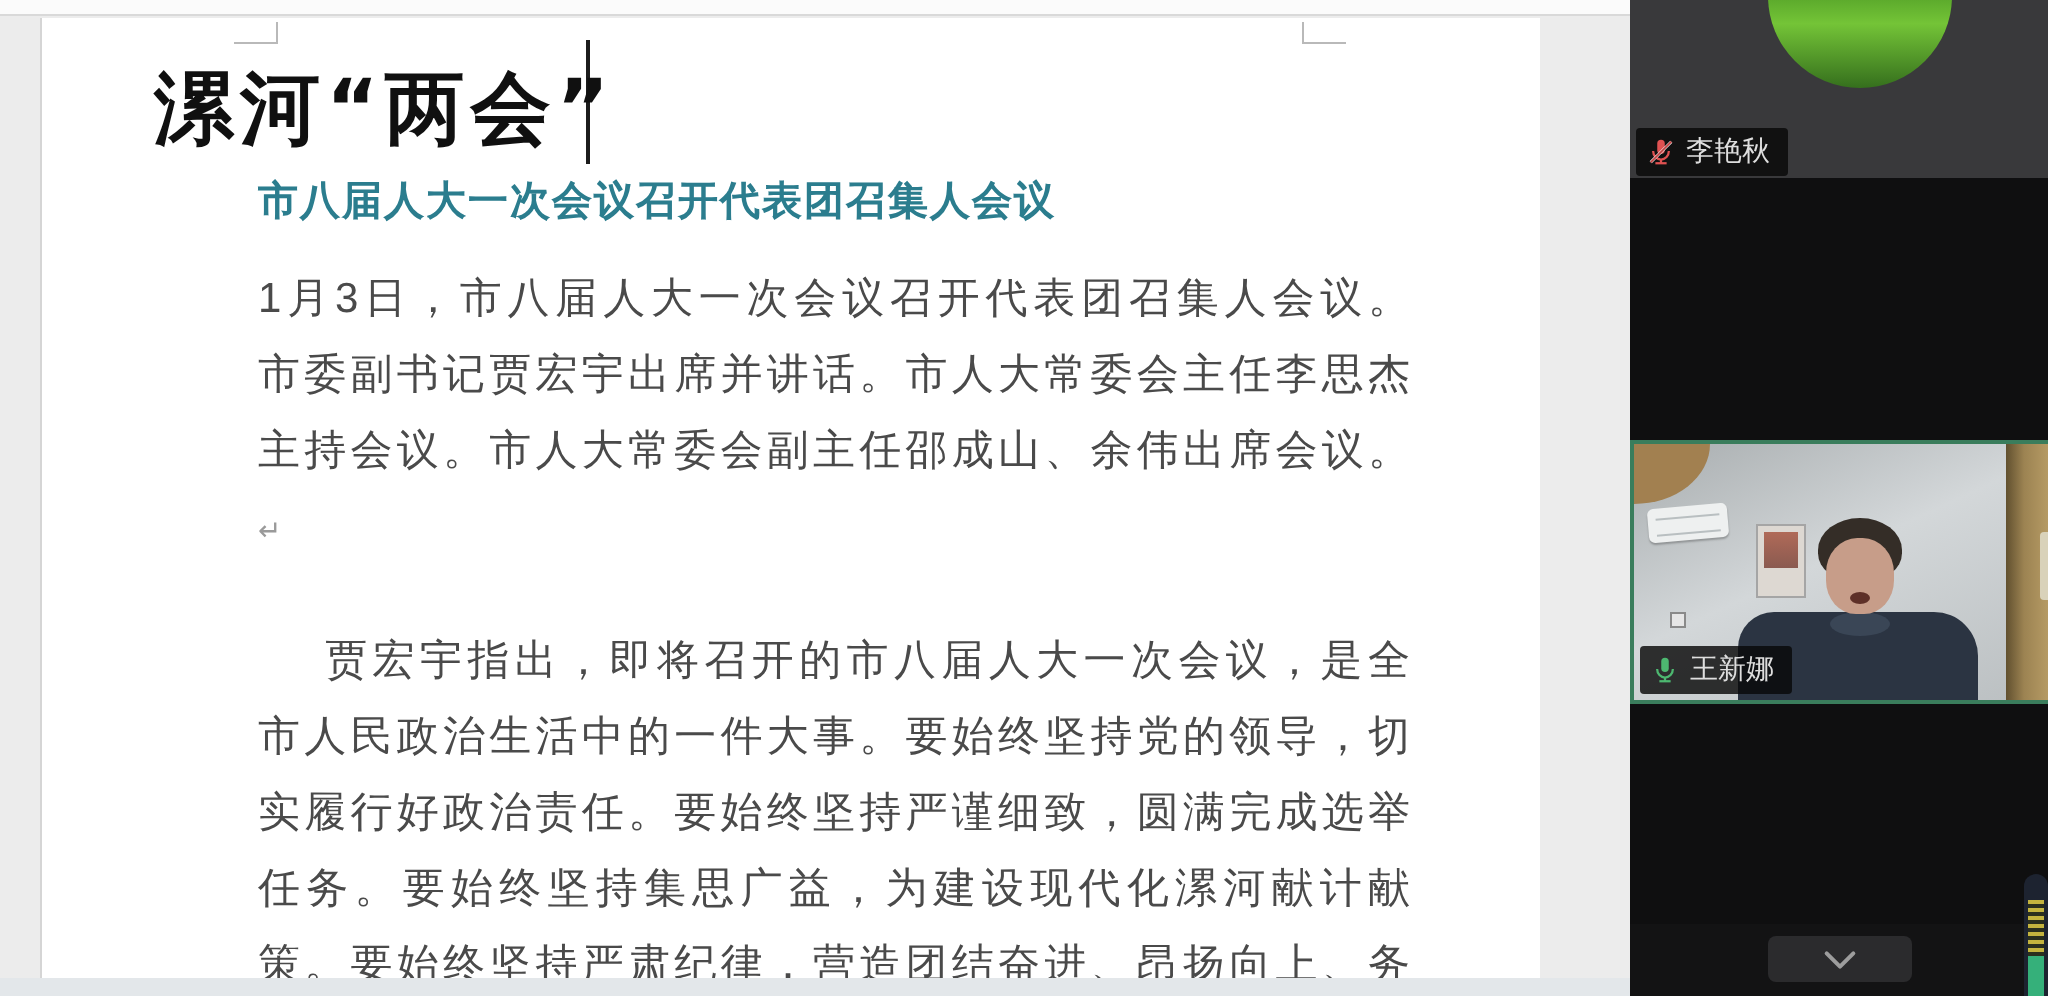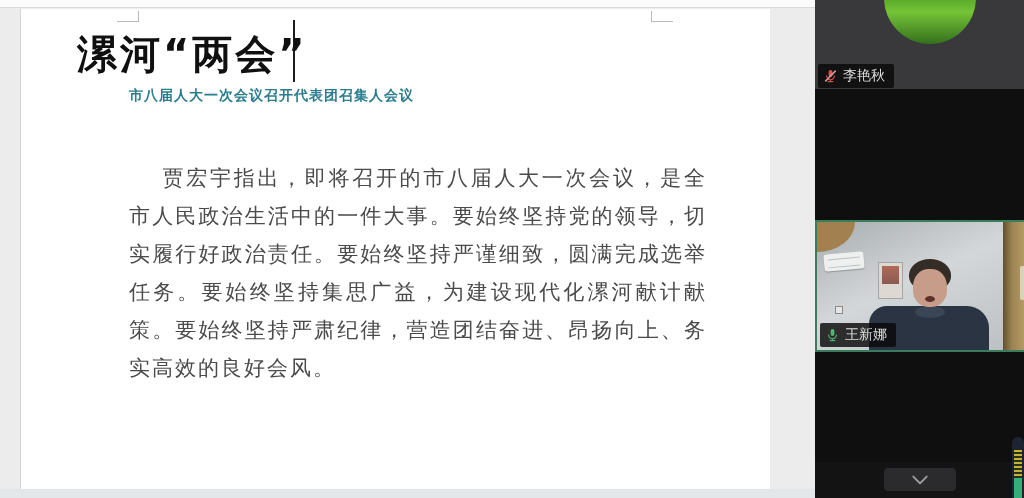--- a/index.html
+++ b/index.html
@@ -13,21 +13,21 @@
   .doc-page { position:absolute; left:20px; top:9px; width:750px; height:480px; background:#ffffff; border-left:1px solid #d5d5d5; }
   .doc-bottomstrip { position:absolute; left:0; top:489px; width:815px; height:9px; background:#e3e7ea; }
   .margin-mark { position:absolute; width:22px; height:11px; }
   .margin-mark.left  { left:96px;  top:2px; border-right:1px solid #b9b9b9; border-bottom:1px solid #b9b9b9; }
   .margin-mark.right { left:630px; top:2px; border-left:1px solid #b9b9b9; border-bottom:1px solid #b9b9b9; }
   .text-cursor { position:absolute; left:272px; top:11px; width:2px; height:62px; background:#1c1c1c; }
   .doc-title { position:absolute; left:16px; top:18px; width:750px; 
                font-family:"DejaVu Sans", sans-serif; font-weight:bold; font-size:40px;
                color:#101010; letter-spacing:3px; white-space:nowrap;margin-left:40px; }
   .doc-subtitle { position:absolute; left:108px; top:78px; width:600px;
-                  font-weight:bold; font-size:14px; color:#2b7d8e; letter-spacing:1px; }
+                  font-weight:bold; font-size:20px; color:#2b7d8e; letter-spacing:1px; }
   .doc-body { position:absolute; left:108px; top:122px; width:578px; color:#4a4a4a;
               font-size:21px; line-height:38px; letter-spacing:2px; text-align:justify; }
   .doc-body p.p2 { text-indent:1.6em; margin-top:28px; }
   .pilcrow { color:#9a9a9a; font-size:14px; letter-spacing:0; }
 
   
   .sidebar { position:absolute; left:815px; top:0; width:209px; height:498px; background:#0f0f10; }
   .tile { position:absolute; left:0; width:220px; background:#39393b; overflow:hidden;font-family:Liberation Serif, serif; }
   .tile1 { top:0;   height:89px; }
   .tile2 { top:91px; height:127px; }
@@ -110,20 +110,21 @@
 
   <div class="doc-area">
     <div class="doc-topstrip"></div>
     <div class="doc-page">
       <div class="margin-mark left"></div>
       <div class="margin-mark right"></div>
       <div class="text-cursor"></div>
       <div class="doc-title">漯河“两会”</div>
       <div class="doc-subtitle">市八届人大一次会议召开代表团召集人会议</div>
       <div class="doc-body">
+        <p class="p1"><span>1月3日，市八届人大一次会议召开代表团召集人会议。市委副书记贾宏宇出席并讲话。市人大常委会主任李思杰主持会议。市人大常委会副主任邵成山、余伟出席会议。</span><span class="pilcrow">↵</span></p>
         <p class="p2"><span>贾宏宇指出，即将召开的市八届人大一次会议，是全市人民政治生活中的一件大事。要始终坚持党的领导，切实履行好政治责任。要始终坚持严谨细致，圆满完成选举任务。要始终坚持集思广益，为建设现代化漯河献计献策。要始终坚持严肃纪律，营造团结奋进、昂扬向上、务实高效的良好会风。</span></p>
       </div>
     </div>
     <div class="doc-bottomstrip"></div>
   </div>
 
   <div class="sidebar">
 
     <div class="tile tile1">
       <div class="avatar a1"></div>

